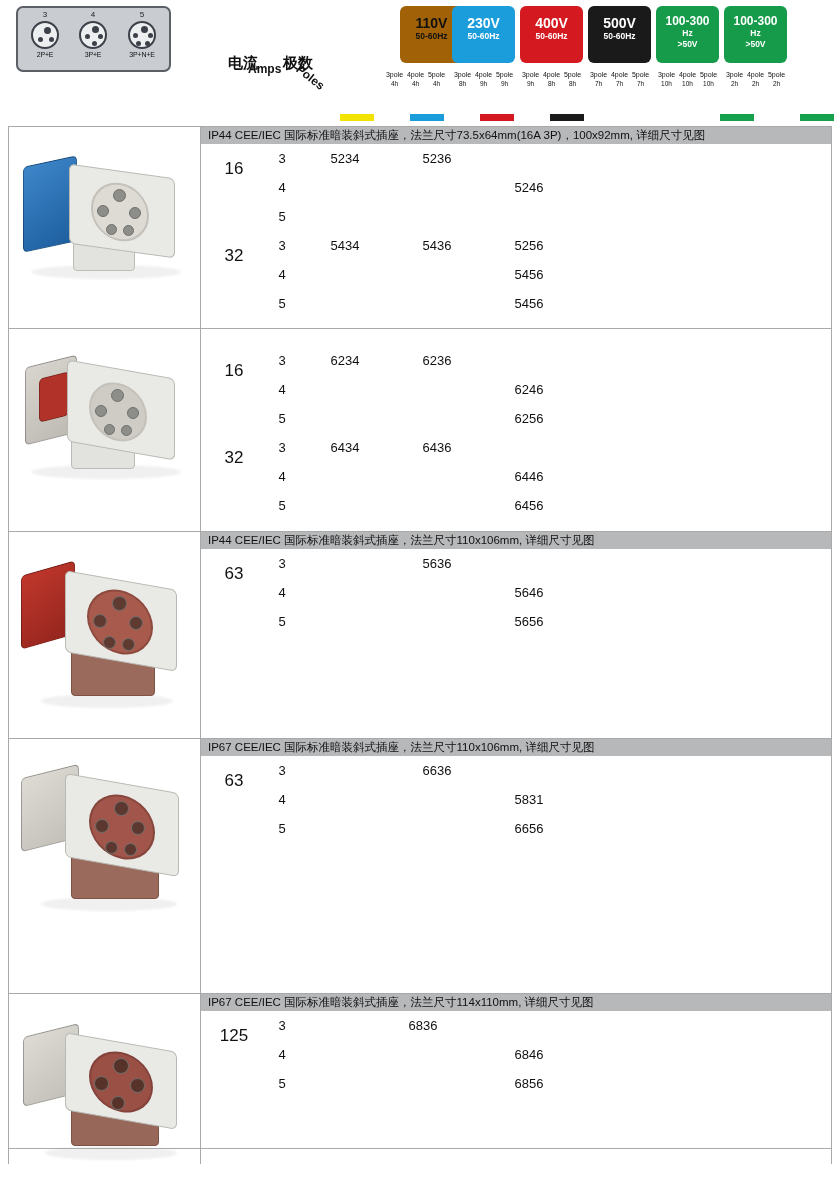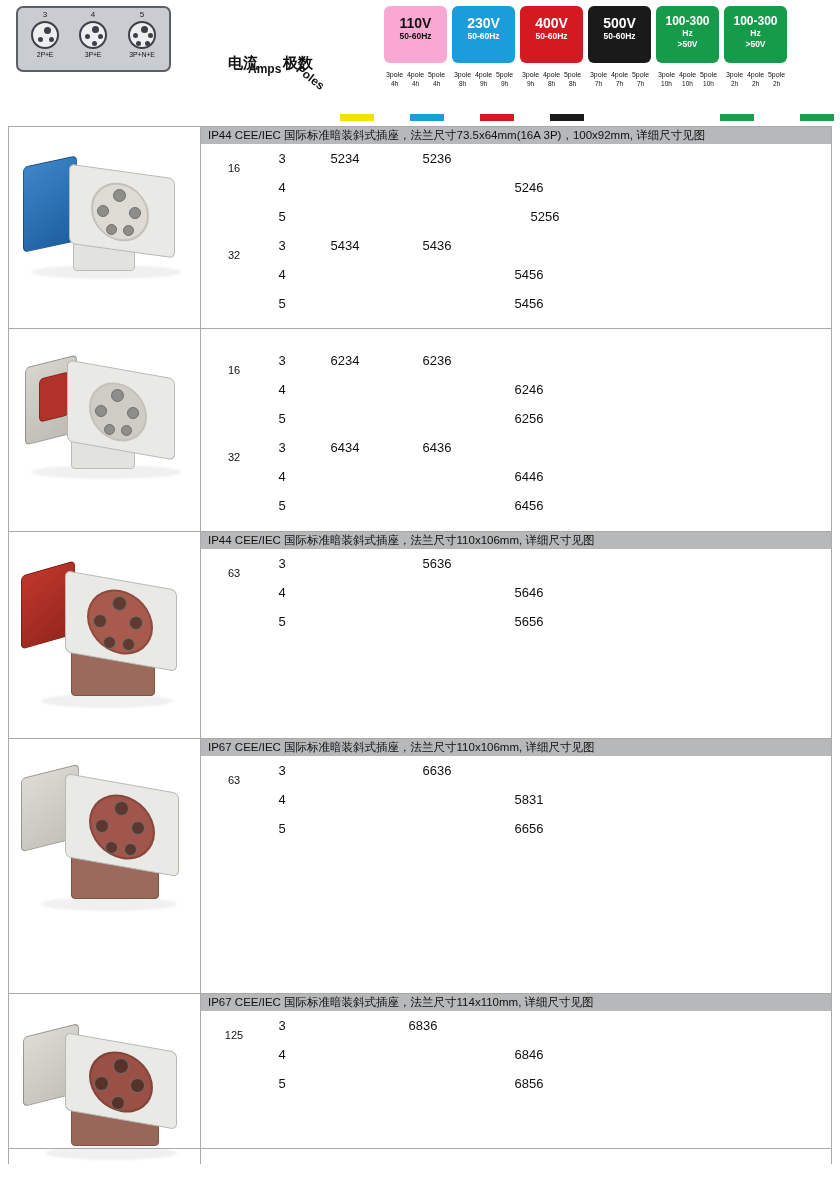--- a/index.html
+++ b/index.html
@@ -153,21 +153,21 @@
     position: relative;
   }
   .row {
     height: 29px;
     position: relative;
   }
   .amps {
     position: absolute;
     left: 0; width: 66px;
     text-align: center;
-    font-size: 11px;
+    font-size: 17px;
     color: #111;
   }
   .poles {
     position: absolute;
     left: 66px; width: 30px;
     text-align: center;
     font-size: 13px;
     color: #111;
   }
   .code {
@@ -262,21 +262,21 @@
         </div>
         <div class="pin-label">3P+N+E</div>
       </div>
     </div>
 
     <div class="col-head-cn" style="left:228px; top:54px;">电流</div>
     <div class="col-head-en" style="left:248px; top:62px;">Amps</div>
     <div class="col-head-cn" style="left:283px; top:54px;">极数</div>
     <div class="col-head-en" style="left:302px; top:62px; transform:rotate(38deg); transform-origin:left top;">Poles</div>
 
-    <div class="chip" style="left:384px; background:#f9a8d4; color:#111;">
+    <div class="chip" style="left:400px; background:#a16207; color:#111;">
       <div class="v">110V</div>
       <div class="hz">50-60Hz</div>
     </div>
     <div class="chip" style="left:452px; background:#1b9ddb;">
       <div class="v">230V</div>
       <div class="hz">50-60Hz</div>
     </div>
     <div class="chip" style="left:520px; background:#d51920;">
       <div class="v">400V</div>
       <div class="hz">50-60Hz</div>
@@ -354,21 +354,21 @@
           <div class="poles v-center">3</div>
           <div class="code v-center" style="left:116px;">5234</div>
           <div class="code v-center" style="left:208px;">5236</div>
         </div>
         <div class="row">
           <div class="poles v-center">4</div>
           <div class="code v-center" style="left:300px;">5246</div>
         </div>
         <div class="row">
           <div class="poles v-center">5</div>
-          <div class="code v-center" style="left:316px;">5256</div>
+          <div class="code v-center" style="left:300px;margin-top:29px;">5256</div>
         </div>
         <div class="row">
           <div class="poles v-center">3</div>
           <div class="code v-center" style="left:116px;">5434</div>
           <div class="code v-center" style="left:208px;">5436</div>
         </div>
         <div class="row">
           <div class="poles v-center">4</div>
           <div class="code v-center" style="left:300px;">5456</div>
         </div>

